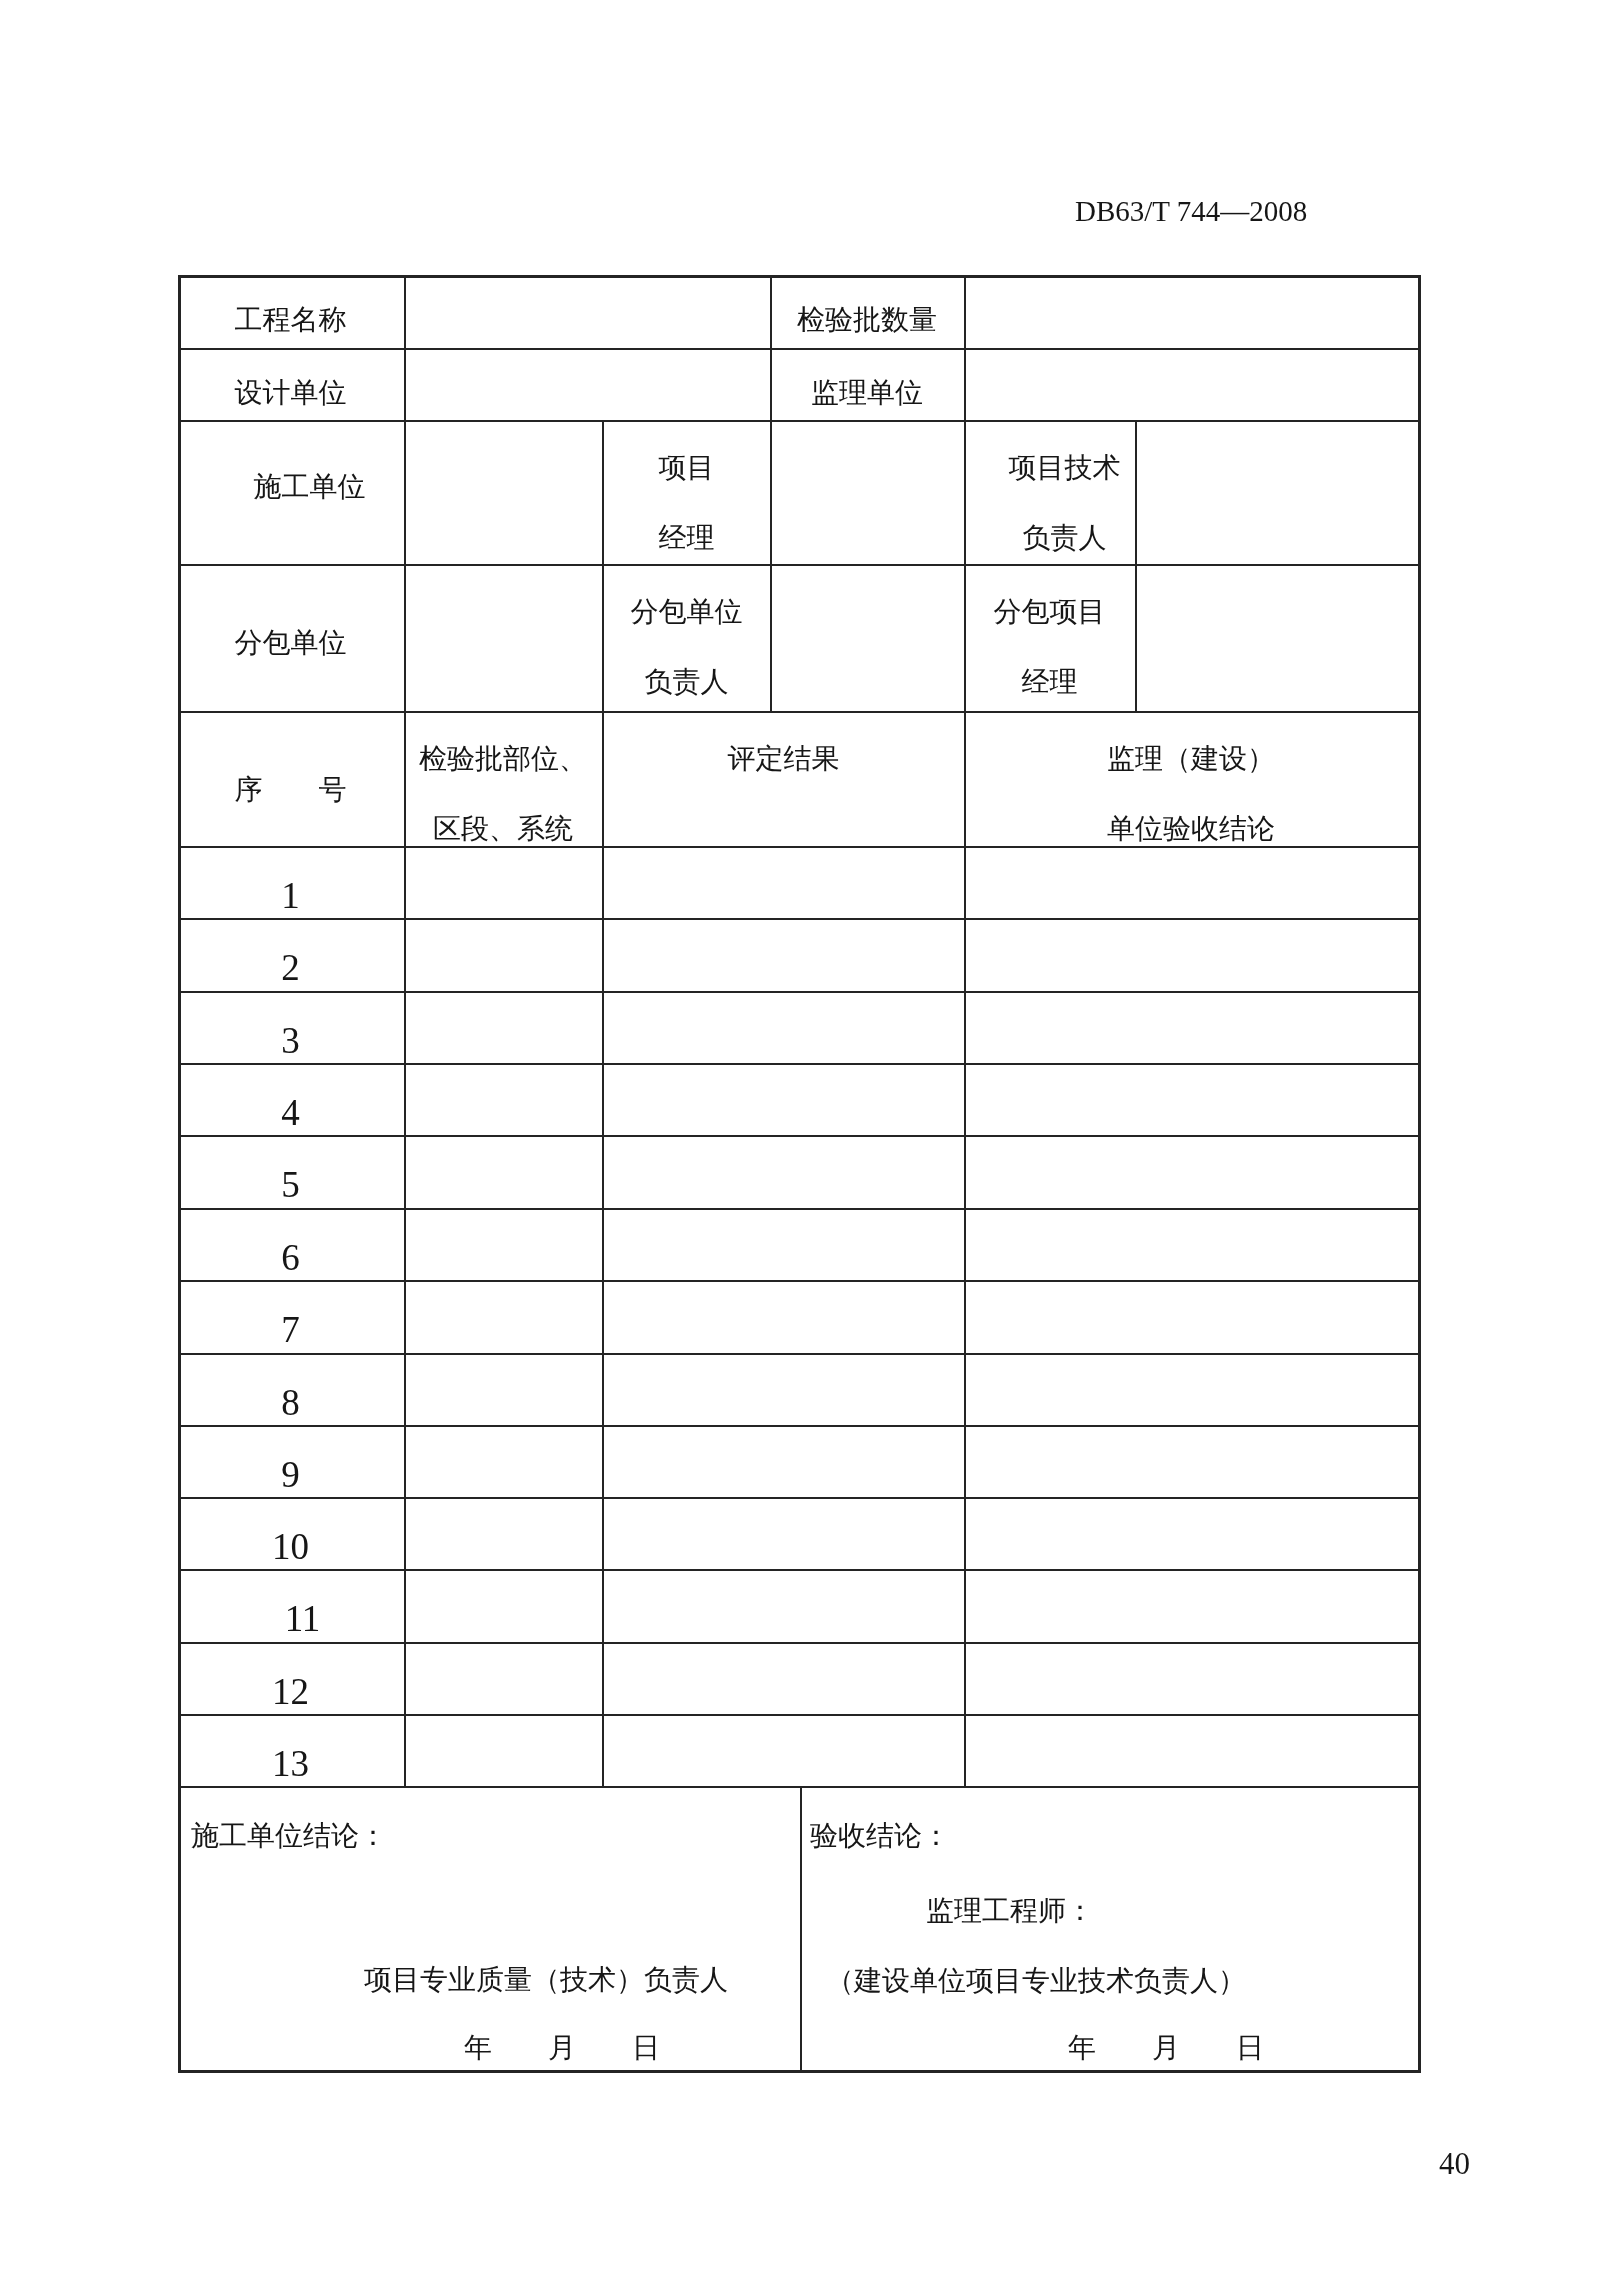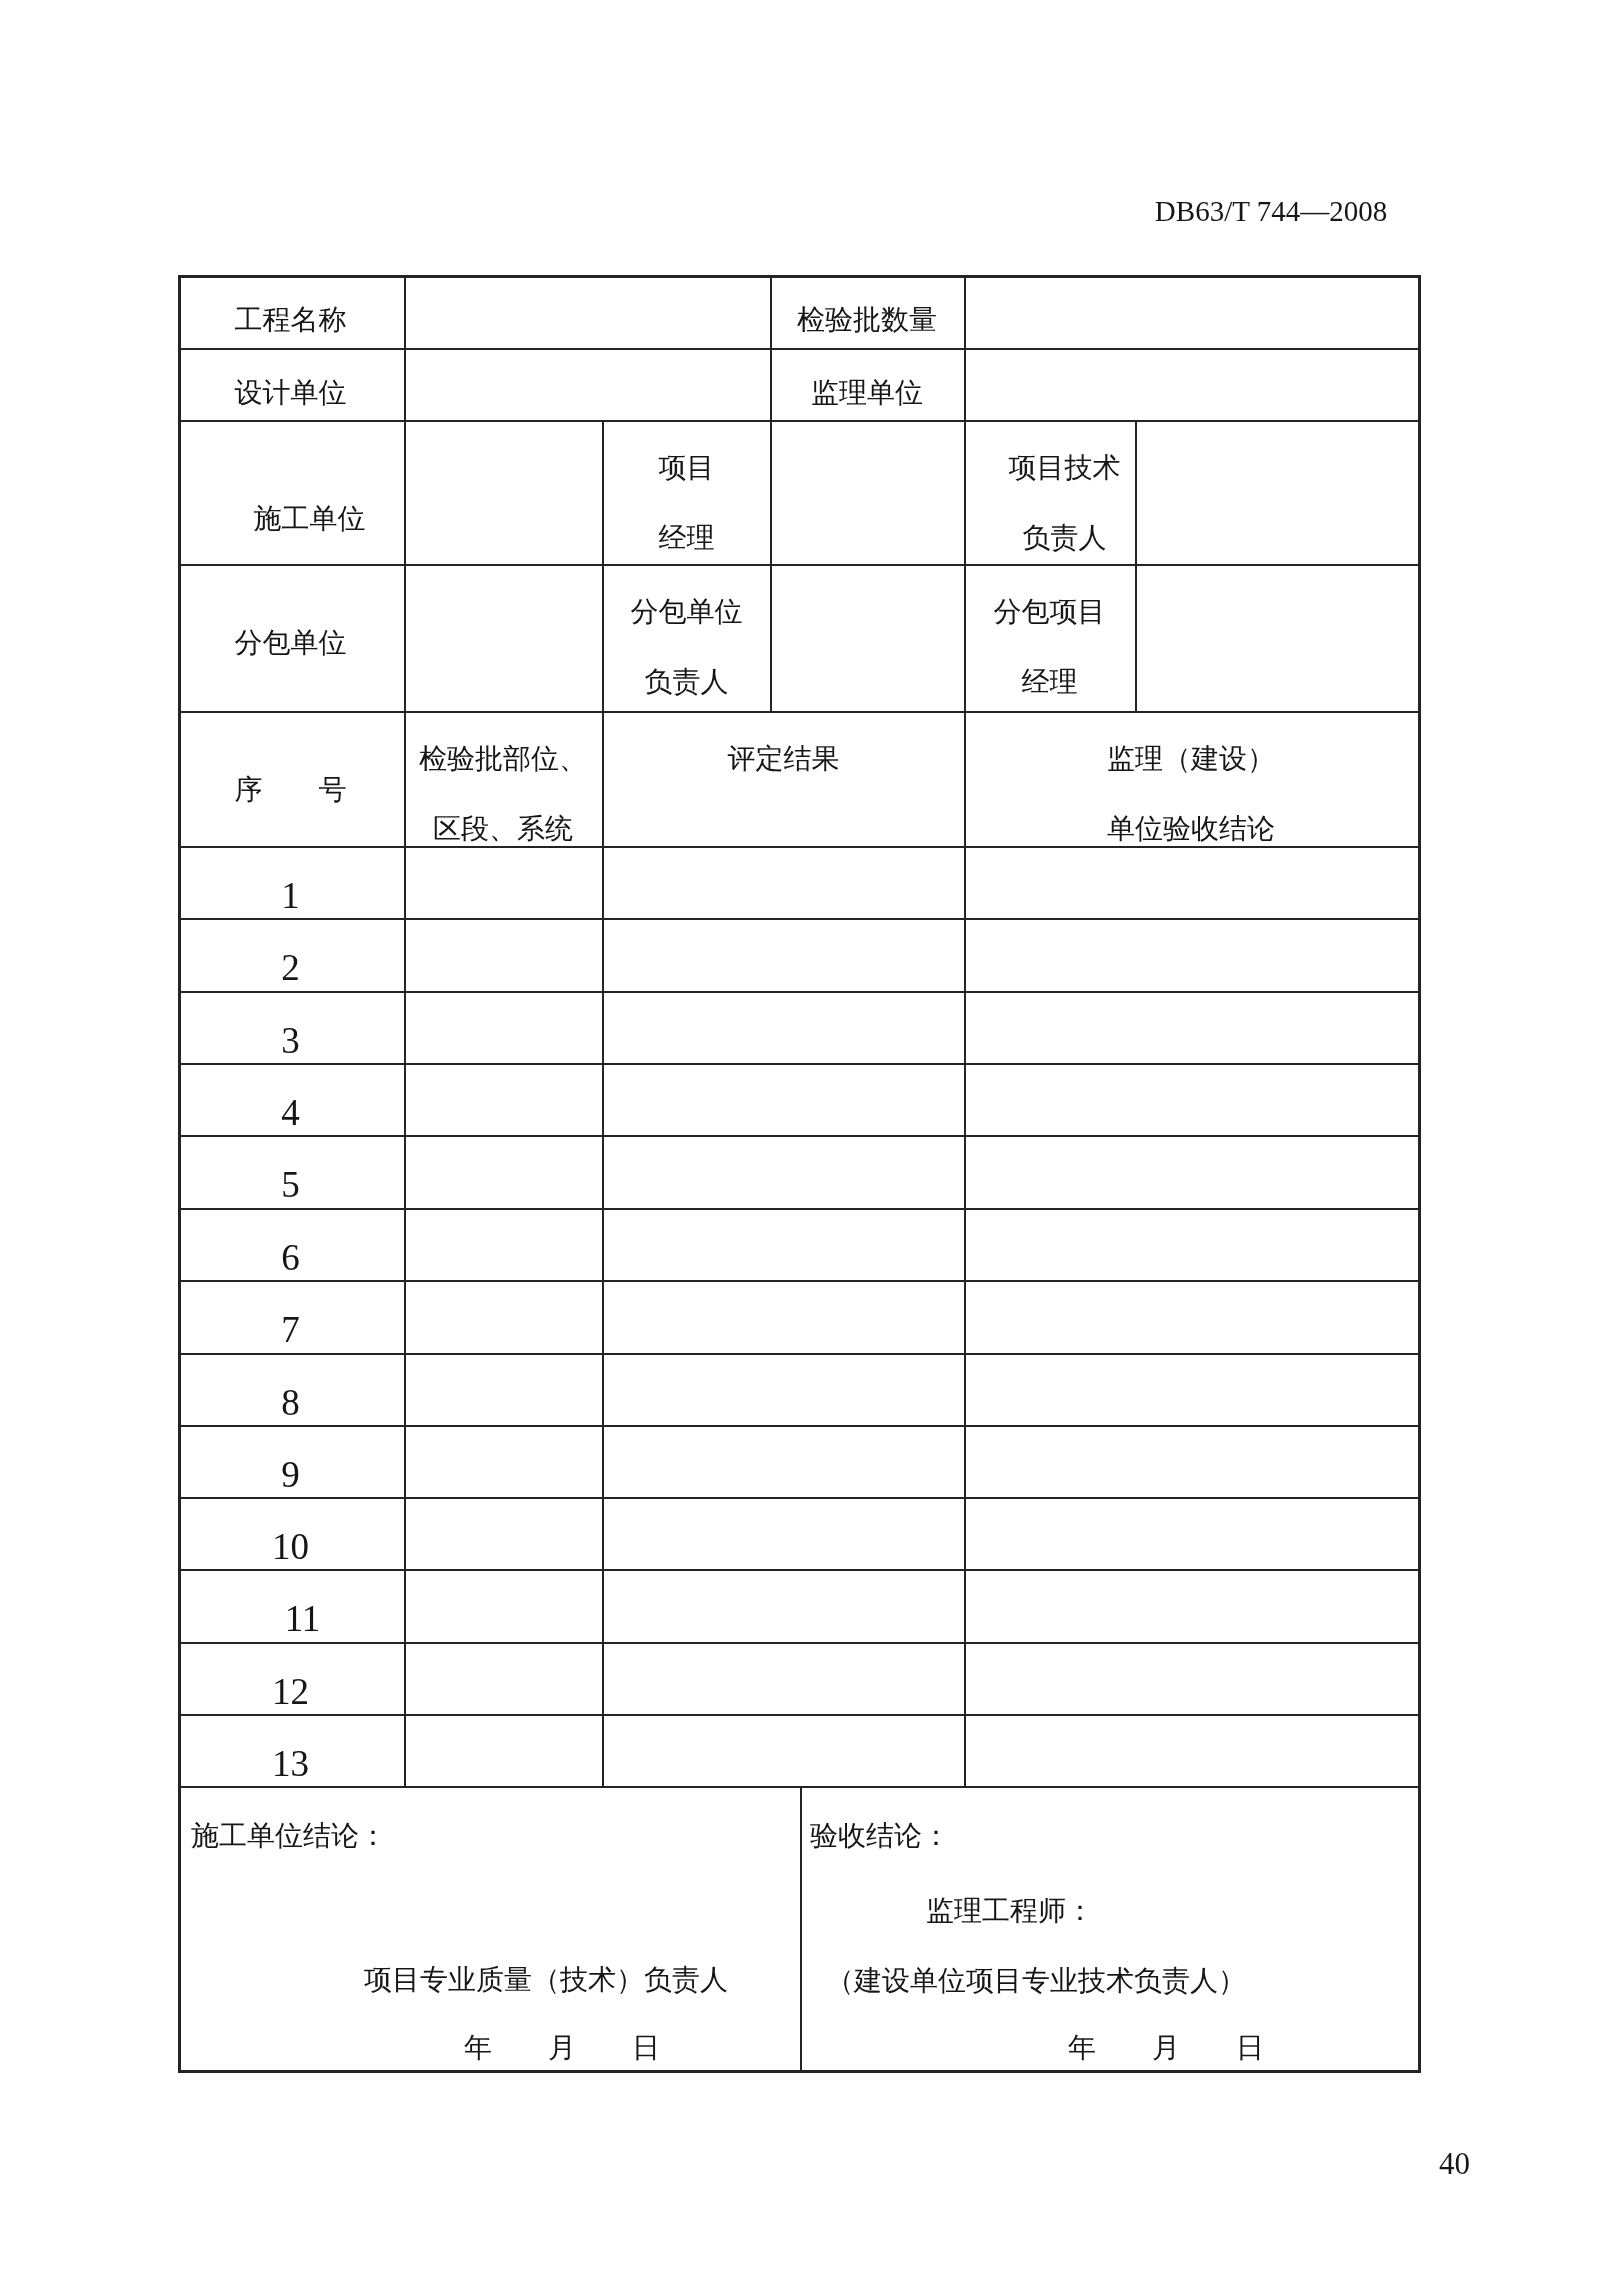--- a/index.html
+++ b/index.html
@@ -6,21 +6,21 @@
   .page{position:relative;width:1621px;height:2293px;background:#ffffff;
         font-family:"Liberation Serif","DejaVu Serif",serif;color:#161616;overflow:hidden;}
   .l{position:absolute;background:#242424;}
   .cell{position:absolute;text-align:center;font-size:28px;line-height:35px;white-space:pre;}
   .c1{padding-top:27.4px;}                 
   .c2{padding-top:61px;}                 
   .cd{padding-top:12.7px;line-height:70px;}
   .num{font-size:37px;line-height:41px;padding-top:29px;}
   .val{position:absolute;}
   .free{position:absolute;font-size:28px;line-height:37px;white-space:pre;font-family:Liberation Mono, monospace;}
-  .doc-code{position:absolute;left:1075px;top:195px;width:392px;text-align:center;
+  .doc-code{position:absolute;left:1075px;top:195px;width:392px;text-align:left;
             font-size:29px;line-height:33px;}
   .pageno{position:absolute;left:1427px;top:2147px;width:55px;text-align:center;
           font-size:31px;line-height:33px;}
   .row{position:absolute;left:178px;width:1240px;height:73px;}
   .row .rc{position:absolute;top:0;height:73px;}
 </style>
 </head>
 <body>
 
 <div class="page">
@@ -60,21 +60,21 @@
   <div class="cell c1" style="left:178px;top:275px;width:225px;height:73px">工程名称</div>
   <div class="val" style="left:404px;top:275px;width:365px;height:73px"></div>
   <div class="cell c1" style="left:770px;top:275px;width:194px;height:73px">检验批数量</div>
   <div class="val" style="left:964px;top:275px;width:454px;height:73px"></div>
 
   <div class="cell c1" style="left:178px;top:348px;width:225px;height:73px">设计单位</div>
   <div class="val" style="left:404px;top:348px;width:365px;height:73px"></div>
   <div class="cell c1" style="left:770px;top:348px;width:194px;height:73px">监理单位</div>
   <div class="val" style="left:964px;top:348px;width:454px;height:73px"></div>
 
-  <div class="cell c2" style="left:178px;top:440px;width:263px;height:143px">施工单位</div>
+  <div class="cell c2" style="left:178px;top:408px;width:263px;height:143px">施工单位</div>
   <div class="val" style="left:404px;top:420px;width:198px;height:143px"></div>
   <div class="cell cd" style="left:602px;top:420px;width:169px;height:143px"><div>项目</div><div>经理</div></div>
   <div class="val" style="left:770px;top:420px;width:194px;height:143px"></div>
   <div class="cell cd" style="left:964px;top:420px;width:201px;height:143px"><div>项目技术</div><div>负责人</div></div>
   <div class="val" style="left:1135px;top:420px;width:283px;height:143px"></div>
 
   <div class="cell c2" style="left:178px;top:564px;width:225px;height:147px">分包单位</div>
   <div class="val" style="left:404px;top:564px;width:198px;height:147px"></div>
   <div class="cell cd" style="left:602px;top:564px;width:169px;height:147px"><div>分包单位</div><div>负责人</div></div>
   <div class="val" style="left:770px;top:564px;width:194px;height:147px"></div>

